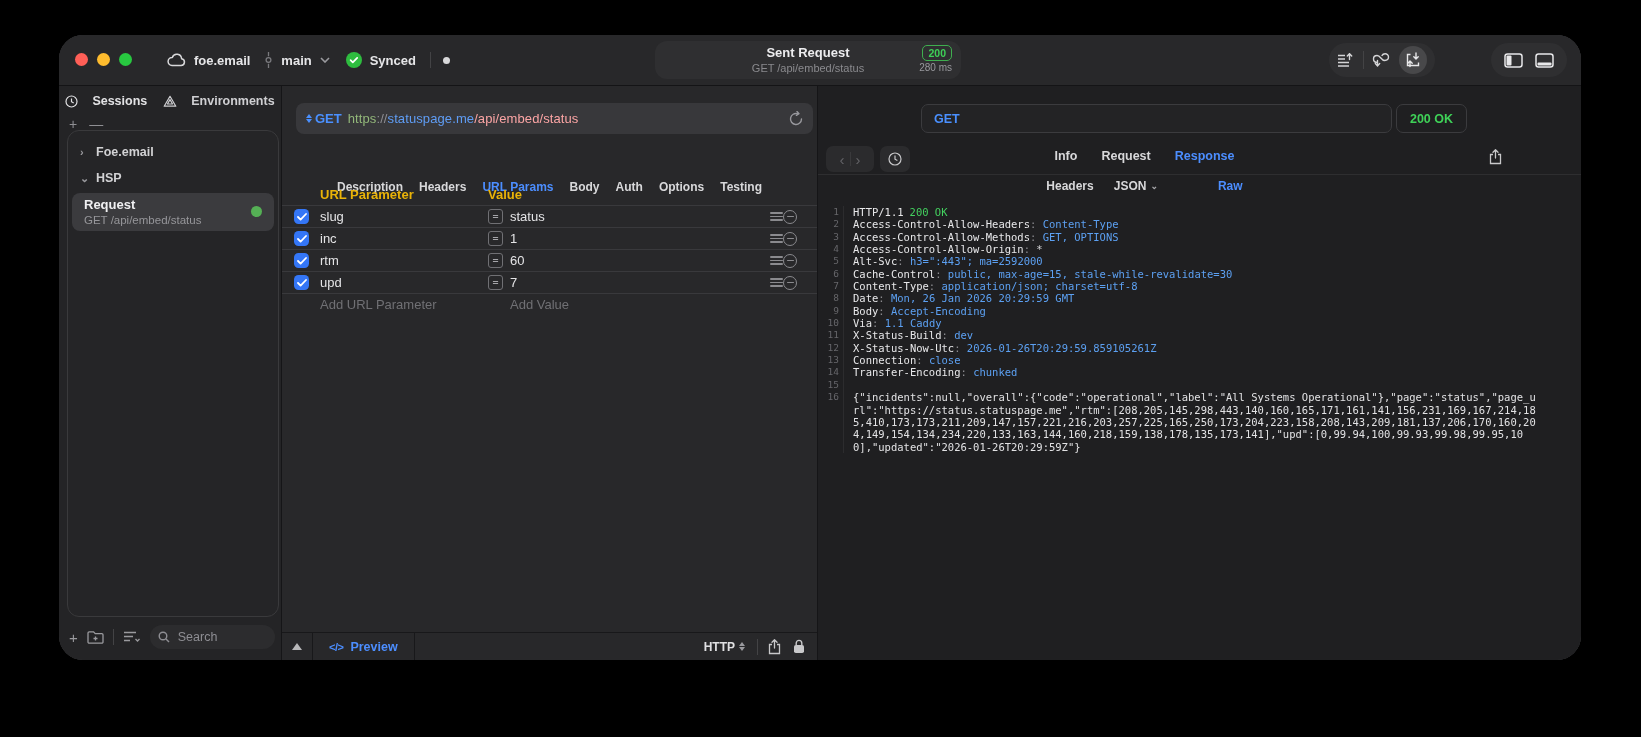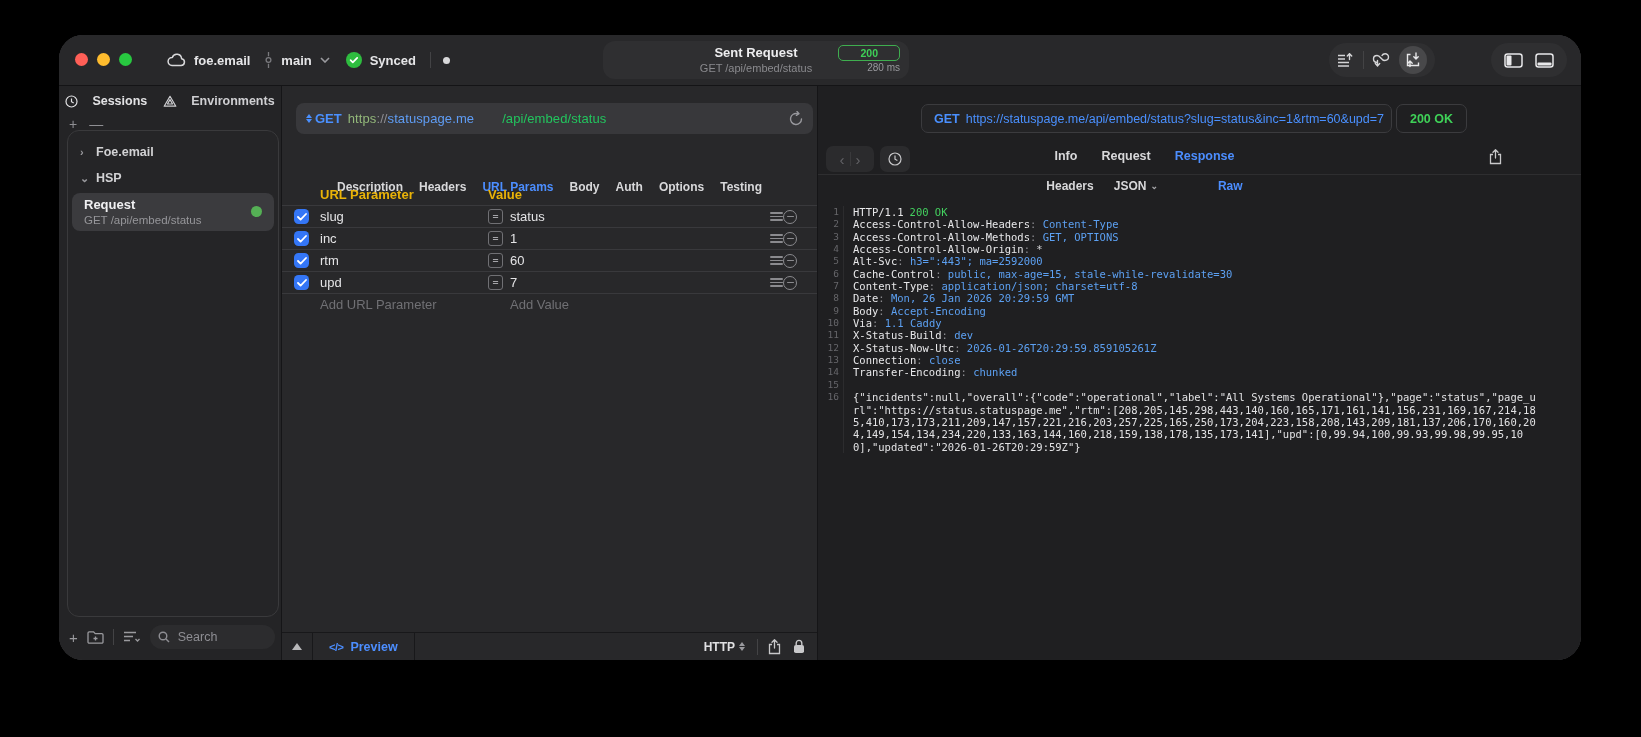--- a/index.html
+++ b/index.html
@@ -8,25 +8,25 @@
   .window{position:absolute;left:59px;top:35px;width:1522px;height:625px;background:#222224;
     border-radius:24px;box-shadow:inset 0 0 0 1px #38383a;overflow:hidden;}
   
   .titlebar{position:relative;height:50px;background:#28282a;border-bottom:1px solid #141416;}
   .tl{position:absolute;top:18px;width:13px;height:13px;border-radius:50%;}
   .tl.red{left:16px;background:#ff5f57;} .tl.yellow{left:38px;background:#febc2e;} .tl.green{left:60px;background:#28c840;}
   .projgroup{position:absolute;left:108px;top:0;height:50px;display:flex;align-items:center;gap:8px;color:#e6e6e8;font-size:13px;font-weight:600;}
   .projgroup .dim{color:#9a9a9e;}
   .vdiv{width:1px;height:16px;background:#434345;}
   .wdot{width:7px;height:7px;border-radius:50%;background:#d8d8da;}
-  .capsule{position:absolute;left:544px;top:6px;width:306px;height:38px;background:#2f2f31;border-radius:12px;}
+  .capsule{position:absolute;left:596px;top:6px;width:306px;height:38px;background:#2f2f31;border-radius:12px;}
   .cap-title{position:absolute;left:0;right:0;top:4px;text-align:center;font-size:13px;font-weight:700;color:#ededef;}
   .cap-sub{position:absolute;left:0;right:0;top:21px;text-align:center;font-size:11px;color:#8a8a8e;}
   .cap-right{position:absolute;right:9px;top:4px;display:flex;flex-direction:column;align-items:flex-end;gap:1px;}
-  .badge200{border:1px solid #3fae4f;color:#3ecf57;font-size:10.5px;font-weight:700;border-radius:5px;padding:0 21px;line-height:14px;}
+  .badge200{border:1px solid #3fae4f;color:#3ecf57;font-size:10.5px;font-weight:700;border-radius:5px;padding:0 5px;line-height:14px;}
   .cap-ms{font-size:10px;color:#98989d;}
   .tb-right{position:absolute;top:8px;height:34px;display:flex;align-items:center;border-radius:17px;background:#2f2f31;color:#d4d4d6;}
   .tb-right.group1{right:146px;width:106px;justify-content:space-evenly;}
   .tb-right.group2{right:14px;width:76px;justify-content:space-evenly;}
   .circbtn{width:28px;height:28px;border-radius:50%;background:#48484a;display:flex;align-items:center;justify-content:center;}
   .icon{display:inline-flex;align-items:center;justify-content:center;}
   .tdiv{width:1px;height:18px;background:#434345;}
   
   .content{display:flex;height:574px;}
   .sidebar{width:222px;background:#242426;border-right:1px solid #151517;position:relative;flex:none;}
@@ -47,21 +47,21 @@
   .gdot{position:absolute;right:12px;top:13px;width:11px;height:11px;border-radius:50%;background:#55b055;}
   .sb-bottom{position:absolute;left:10px;right:6px;bottom:10px;height:26px;display:flex;align-items:center;gap:9px;color:#9a9a9e;}
   .sb-bottom .plus{font-size:15px;}
   .searchpill{flex:1;height:24px;background:#2c2c2e;border-radius:12px;display:flex;align-items:center;padding:0 8px;gap:6px;}
   .searchpill input{background:transparent;border:0;outline:0;color:#d0d0d2;font-size:12.5px;width:100%;font-family:"Liberation Sans",sans-serif;}
   .searchpill input::placeholder{color:#8e8e93;}
   
   .urlbar{position:absolute;left:14px;top:17px;width:517px;height:31px;background:#38383b;border-radius:8px;display:flex;align-items:center;padding:0 10px;box-sizing:border-box;gap:6px;}
   .method{color:#4a90ff;font-weight:700;font-size:13px;display:flex;align-items:center;gap:3px;}
   .urltext{font-size:13px;letter-spacing:.1px;}
-  .u-scheme{color:#93b87a;} .u-sep{color:#8e8e93;} .u-host{color:#5f9df5;} .u-path{color:#22c55e;margin-left:28px;}
+  .u-scheme{color:#93b87a;} .u-sep{color:#8e8e93;} .u-host{color:#5f9df5;} .u-path{color:#fca5a5;}
   .refresh{margin-left:auto;color:#98989d;font-size:15px;}
   .req-tabs{position:absolute;left:0;right:0;top:62px;display:flex;justify-content:center;gap:16px;font-size:12px;font-weight:600;color:#d8d8da;margin-top:32px;}
   .req-tab.active{color:#4c8eff;}
   .ptable{position:absolute;left:0;right:0;top:97px;}
   .prow{display:grid;grid-template-columns:26px 168px 22px 1fr 24px 26px;align-items:center;height:21px;padding:0 8px 0 12px;border-bottom:1px solid #39393c;}
   .prow.head{border-bottom:1px solid #39393c;color:#eab308;font-size:13px;height:22px;font-weight:bold;}
   .prow.addrow{border-bottom:0;color:#707074;font-size:13px;}
   .pname,.pval{font-size:13px;color:#e4e4e6;}
   .pcheck{width:15px;height:15px;border-radius:4.5px;background:#3476f6;display:flex;align-items:center;justify-content:center;}
   .peq{width:15px;height:15px;border-radius:3px;border:1px solid #707074;color:#a5a5a9;font-size:10px;line-height:14px;text-align:center;box-sizing:border-box;font-family:"DejaVu Sans Mono",monospace;}
@@ -411,21 +411,20 @@
                   <path d="M3.2 6V4.2a2.8 2.8 0 0 1 5.6 0V6" fill="none" stroke="#c8c8ca" stroke-width="1.4"></path>
                 </svg>
             </span>
           </span>
         </div>
       </section>
 
       <section class="resppanel">
         <div class="resp-urlbox">
           <b>GET</b>
-          <span>https://statuspage.me/api/embed/status?slug=status&amp;inc=1&amp;rtm=60&amp;upd=7</span>
         </div>
         <div class="resp-status">200 OK</div>
 
         <div class="resp-nav">
           <span class="navpill arrows">
             <span>‹</span>
             <span class="adiv"></span>
             <span>›</span>
           </span>
           <span class="navpill clock">

